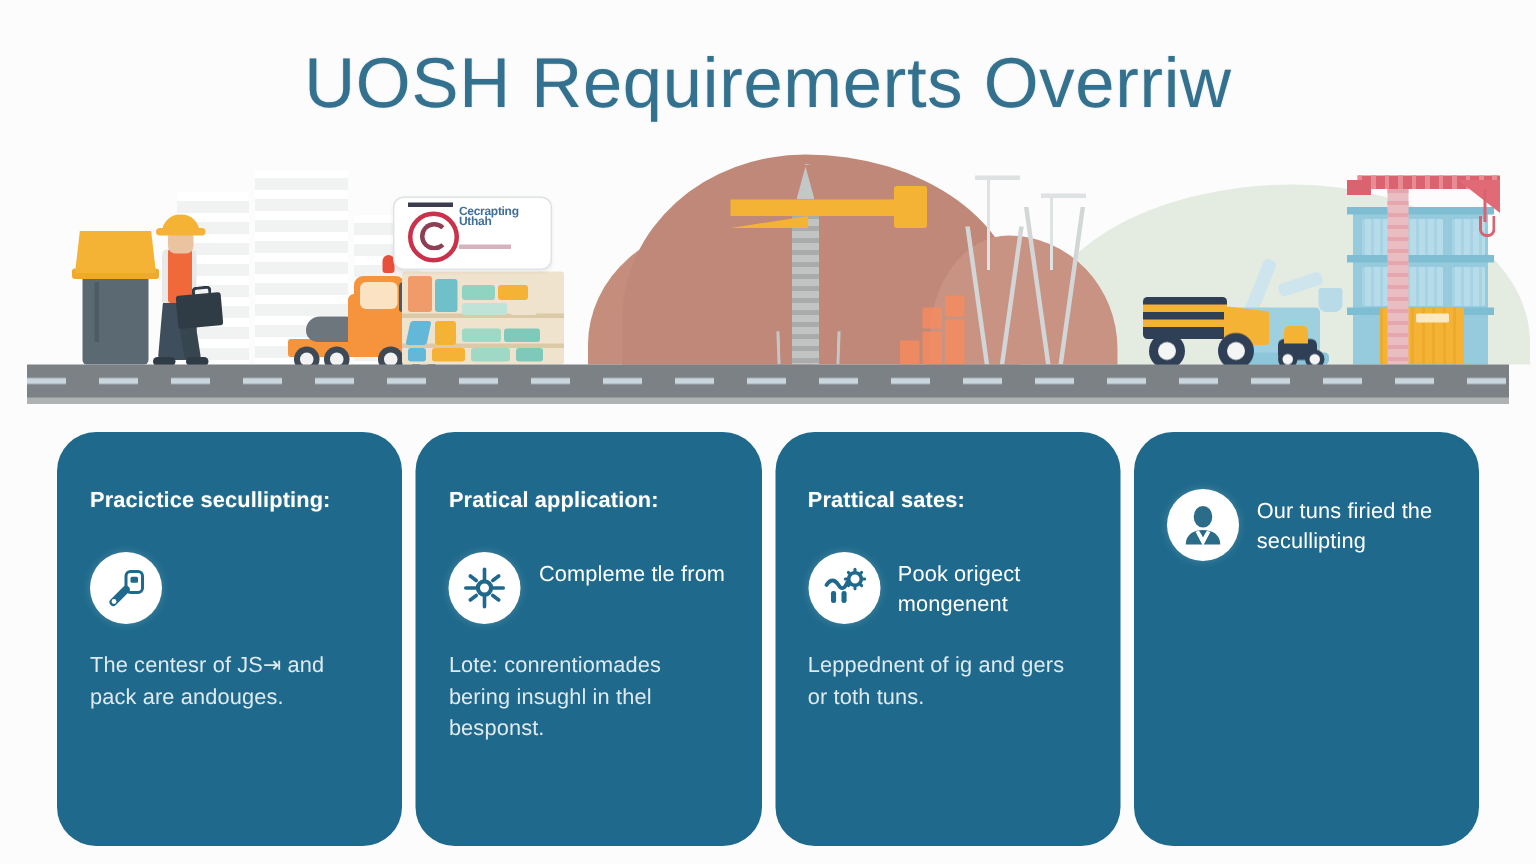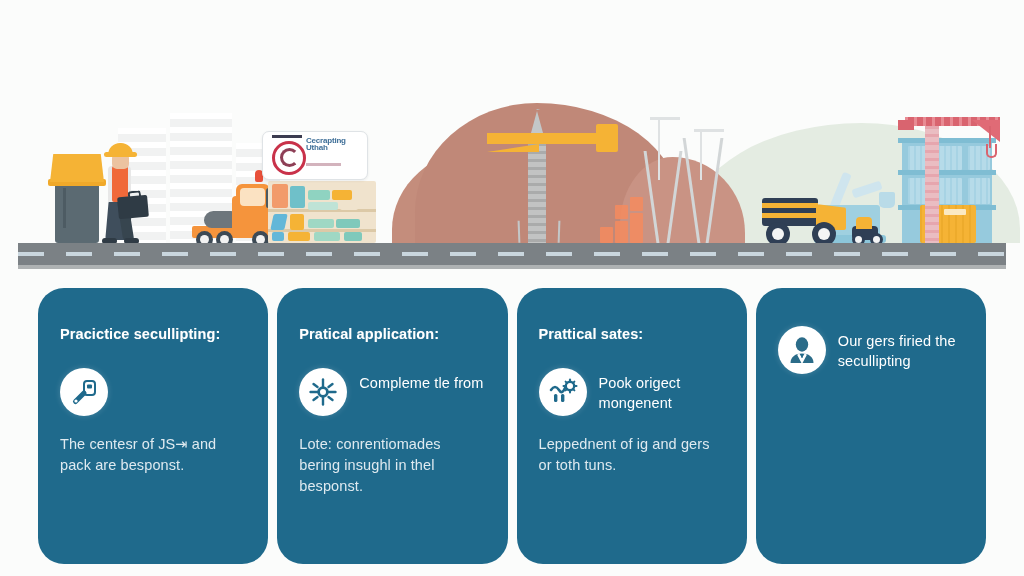--- a/index.html
+++ b/index.html
@@ -633,20 +633,21 @@
     font-size: 14.5px;
     line-height: 21px;
     letter-spacing: 0.1px;
   }
 </style>
 </head>
 <body>
 
 <div class="page">
 
+  <div class="title">UOSH Requiremerts Overriw</div>
 
   <div class="scene">
 
     <div class="hill-green2"></div>
     <div class="hill-green"></div>
     <div class="mountain-b"></div>
     <div class="mountain"></div>
     <div class="mountain-r"></div>
 
     <div class="bld b1"></div>
@@ -782,21 +783,21 @@
       <div class="card-row">
         <div class="card-icon">
           <svg width="28" height="28" viewBox="0 0 28 28">
             <rect x="14" y="3" width="11" height="14" rx="3" fill="none" stroke="#1f6a8c" stroke-width="2"></rect>
             <rect x="17" y="6.5" width="5" height="4" rx="1" fill="#1f6a8c"></rect>
             <path d="M14 15 L5.5 23.5" stroke="#1f6a8c" stroke-width="5" stroke-linecap="round"></path>
             <circle cx="6" cy="23" r="1.6" fill="#ffffff"></circle>
           </svg>
         </div>
       </div>
-      <div class="card-body">The centesr of JS⇥ and pack are besponst.</div>
+      <div class="card-body">The centesr of JS⇥ and pack are andouges.</div>
     </div>
 
     <div class="card">
       <div class="card-heading">Pratical application:</div>
       <div class="card-row">
         <div class="card-icon">
           <svg width="28" height="28" viewBox="0 0 28 28">
             <circle cx="14" cy="14" r="4.4" fill="none" stroke="#1f6a8c" stroke-width="2.8"></circle>
             <g stroke="#1f6a8c" stroke-width="2.4" stroke-linecap="round">
               <path d="M14 1.5v7"></path>
@@ -844,18 +845,18 @@
     <div class="card">
       <div class="card-row">
         <div class="card-icon">
           <svg width="30" height="30" viewBox="0 0 30 30">
             <ellipse cx="15" cy="9.5" rx="6.2" ry="7.2" fill="#2b6c89"></ellipse>
             <path d="M3.5 28c0-6.4 5.1-9.6 11.5-9.6S26.5 21.6 26.5 28z" fill="#2b6c89"></path>
             <path d="M12.3 18.6L15 23l2.7-4.4 2.2 1.1L15 29l-4.9-9.3z" fill="#ffffff"></path>
             <path d="M14.2 19.2h1.6l-.3 3-.5 1-.5-1z" fill="#1f6a8c"></path>
           </svg>
         </div>
-        <div class="card-lead">Our gers firied the secullipting</div>
+        <div class="card-lead">Our tuns firied the secullipting</div>
       </div>
     </div>
 
   </div>
 </div>
 
 </body></html>

